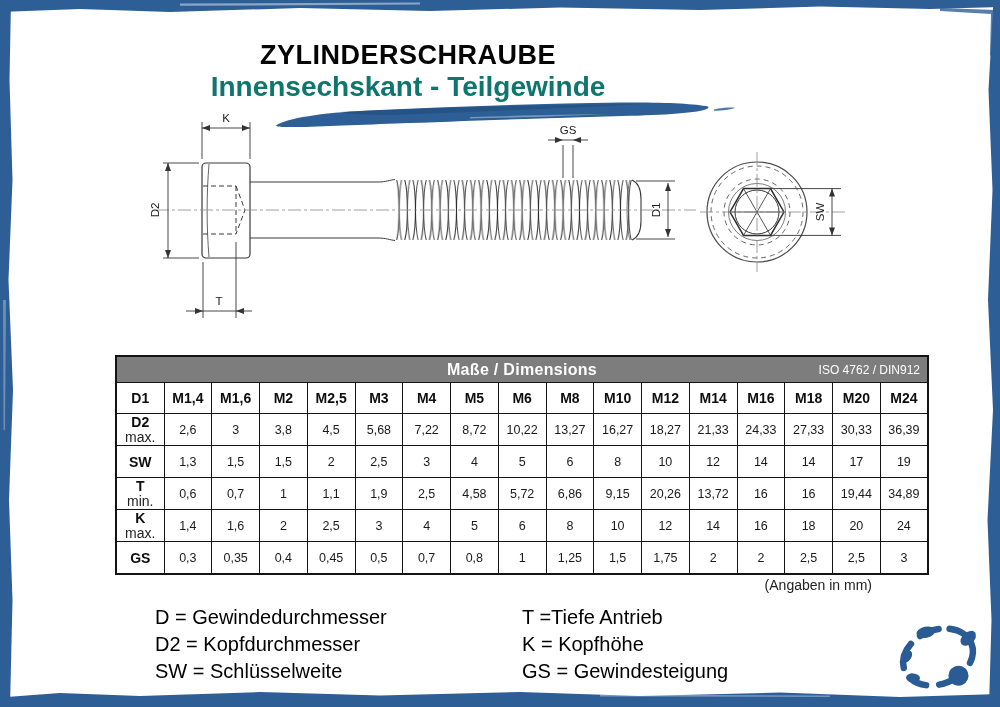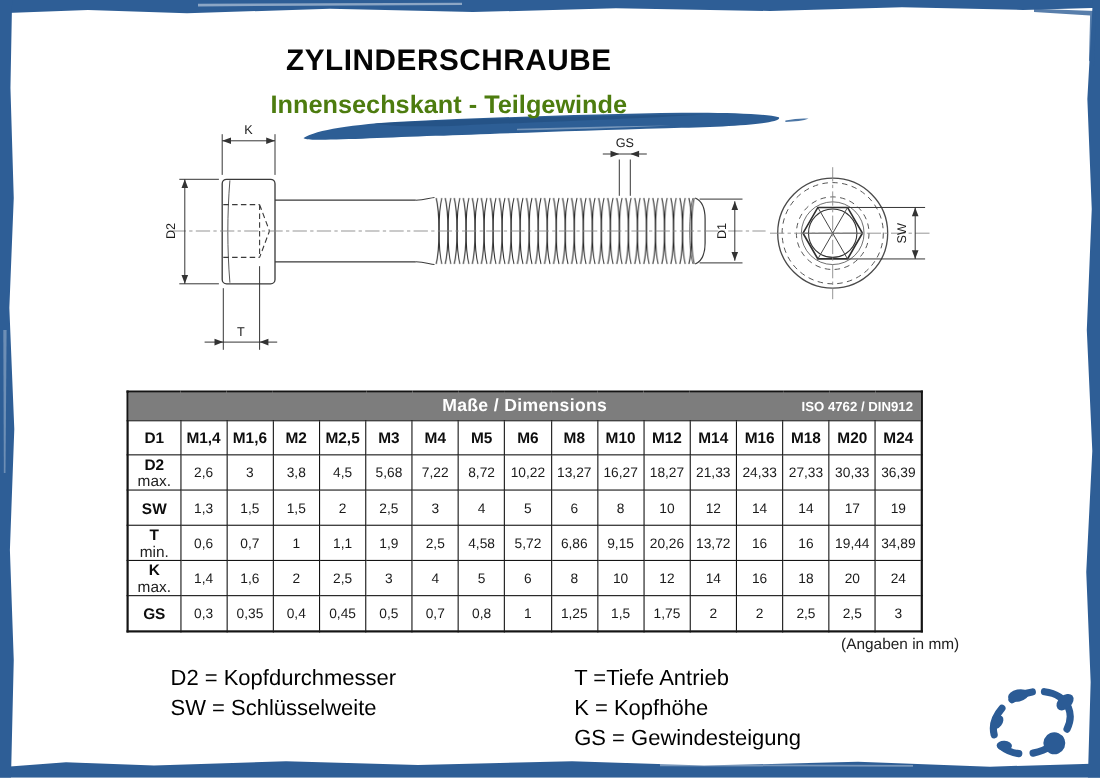--- a/index.html
+++ b/index.html
@@ -5,36 +5,36 @@
   html,body{margin:0;padding:0;}
   body{
     width:1000px;height:707px;position:relative;background:#fff;overflow:hidden;
     font-family:"Liberation Sans",sans-serif;color:#111;
   }
   #art{position:absolute;left:0;top:0;width:1000px;height:707px;}
 
   
   .title-block{position:absolute;top:40px;left:0;width:816px;text-align:center;line-height:1.12;}
   .title-main{font-size:27px;font-weight:bold;letter-spacing:.5px;color:#050505;}
-  .title-sub{font-size:23px;font-weight:bold;color:#4d7c0f;margin-top:13px;}
+  .title-sub{font-size:28px;font-weight:bold;color:#0f766e;margin-top:1px;}
 
   
   table.dims{
-    position:absolute;left:115px;top:355px;width:724px;
+    position:absolute;left:115px;top:355px;width:814px;
     border-collapse:collapse;table-layout:fixed;border:2px solid #141414;
     background:#fff;
   }
   table.dims col.c-label{width:48px;}
   tr.band th{
     background:#7d7d7d;height:25px;position:relative;border:1px solid #141414;padding:0;
   }
   .band-title{color:#fff;font-size:16px;font-weight:bold;letter-spacing:.3px;}
   .band-std{
     position:absolute;right:7px;top:50%;transform:translateY(-50%);
-    color:#fff;font-size:12px;font-weight:bold;white-space:nowrap;
+    color:#fff;font-size:12px;font-weight:normal;white-space:nowrap;
   }
   tr.cols th{
     border:1px solid #141414;height:30px;font-size:14px;font-weight:bold;
     text-align:center;padding:0;background:#fff;color:#0d0d0d;
   }
   table.dims td{
     border:1px solid #141414;height:31px;text-align:center;vertical-align:middle;
     font-size:12.5px;color:#1a1a1a;padding:0;background:#fff;
   }
   table.dims th.rowlabel{
@@ -297,20 +297,21 @@
         <td>2,5</td>
         <td>2,5</td>
         <td>3</td>
       </tr>
     </tbody>
 </table>
 
 <div class="footnote">(Angaben in mm)</div>
 
 <div class="legend legend-left">
+  <div>D = Gewindedurchmesser</div>
   <div>D2 = Kopfdurchmesser</div>
   <div>SW = Schlüsselweite</div>
 </div>
 <div class="legend legend-right">
   <div>T =Tiefe Antrieb</div>
   <div>K = Kopfhöhe</div>
   <div>GS = Gewindesteigung</div>
 </div>
 
 </body></html>

